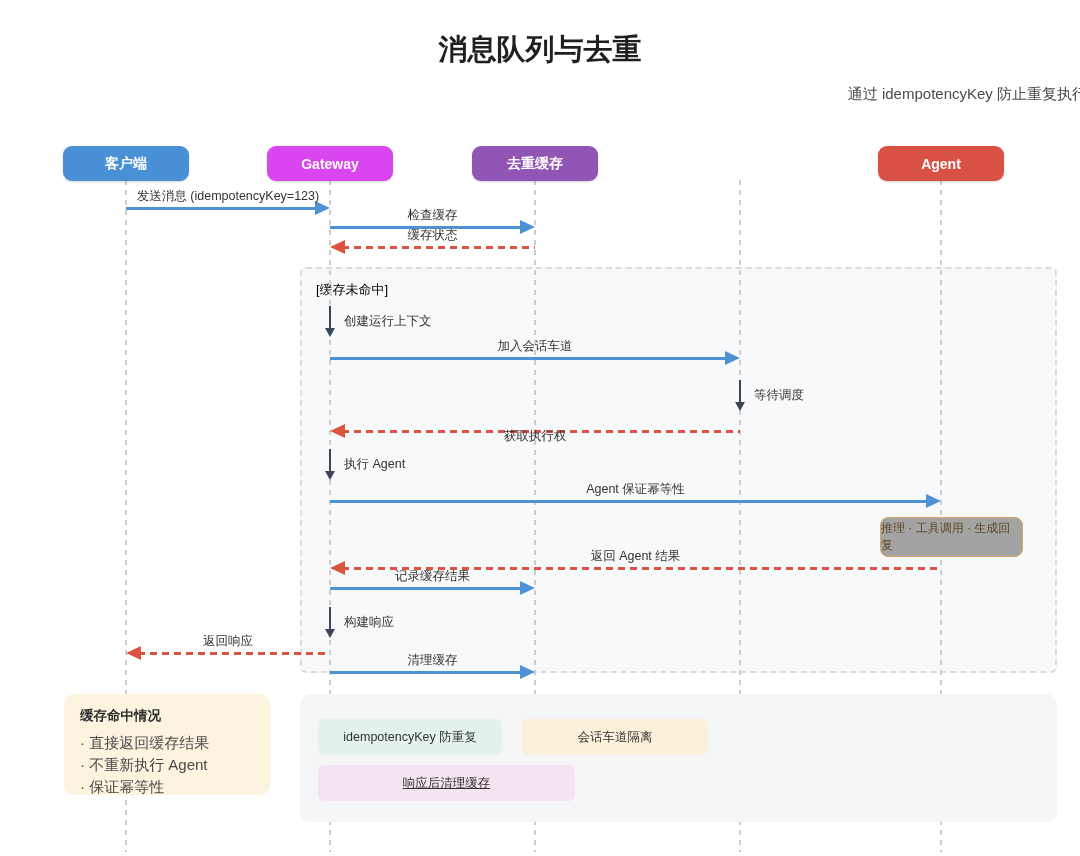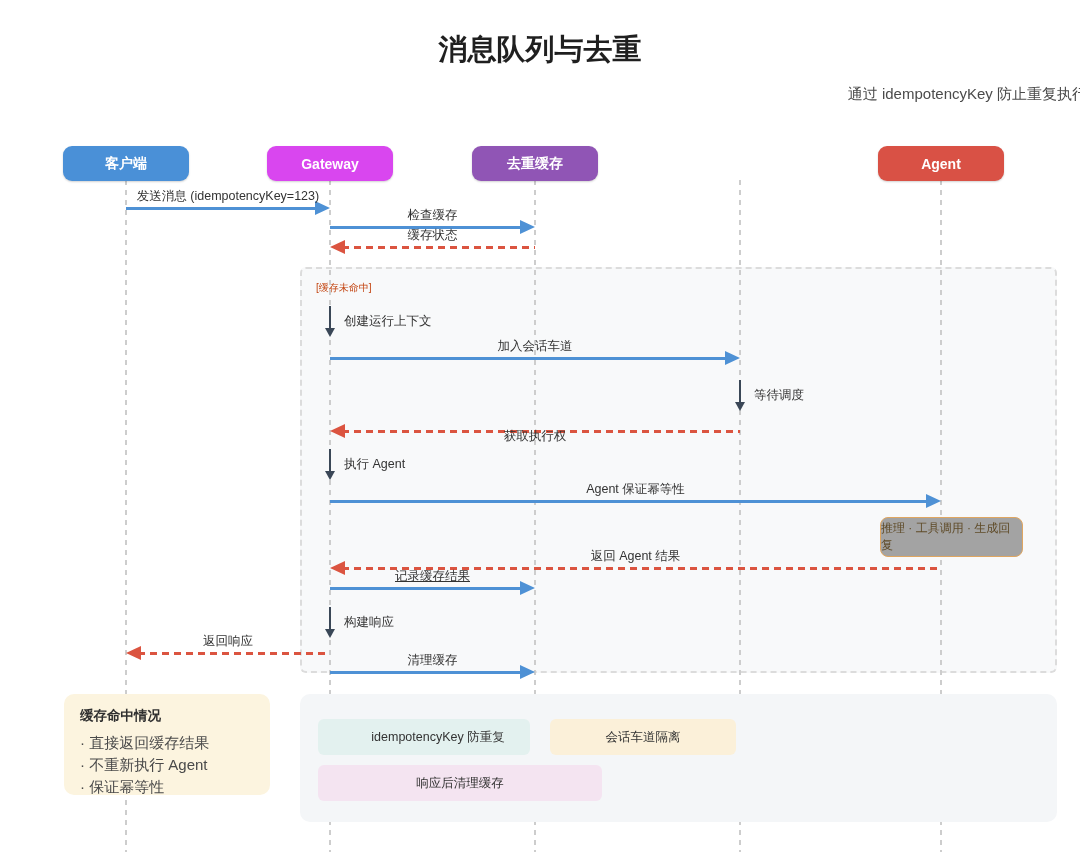--- a/index.html
+++ b/index.html
@@ -5,21 +5,21 @@
   html,body{margin:0;padding:0;background:#ffffff;}
   .canvas{position:relative;width:1080px;height:856px;background:#ffffff;overflow:hidden;
           font-family:"Liberation Sans","DejaVu Sans",sans-serif;}
   .page-title{position:absolute;top:30px;left:0;width:100%;text-align:center;
               font-size:29px;font-weight:bold;color:#1f1f1f;z-index:6;}
   .page-subtitle{position:absolute;top:85px;left:0;width:100%;text-align:right;
                  font-size:15px;color:#4b4b4b;z-index:6;padding-left:7px;}
   .frame{position:absolute;left:300px;top:267px;width:757px;height:406px;
          background:#f8f9fa;border:2px dashed #dcdcdc;border-radius:6px;
          box-sizing:border-box;z-index:0;}
-  .frame-label{position:absolute;left:14px;top:12px;font-size:10px;color:#c2410c;}
+  .frame-label{position:absolute;left:14px;top:12px;font-size:13px;color:#000000;}
   .lifeline{position:absolute;top:180px;height:672px;width:2px;z-index:1;}
   .actor{position:absolute;top:146px;width:126px;height:35px;margin-left:-63px;
          border-radius:9px;color:#fff;font-weight:bold;font-size:14px;
          display:flex;align-items:center;justify-content:center;z-index:2;
          box-shadow:0 1px 2px rgba(0,0,0,0.18);}
   .msg-line{position:absolute;height:2.5px;z-index:3;}
   .msg-head{position:absolute;width:0;height:0;border-top:7px solid transparent;
             border-bottom:7px solid transparent;z-index:3;}
   .msg-label{position:absolute;font-size:12.5px;color:#333;white-space:nowrap;
              transform:translateX(-50%);z-index:3;}
@@ -37,21 +37,21 @@
   .cache-title{font-size:13.5px;font-weight:bold;color:#2f2f2f;margin-bottom:7px;}
   .cache-item{font-size:15px;color:#4a4a4a;line-height:22px;}
   .mech-panel{position:absolute;left:300px;top:694px;width:757px;height:128px;
               background:#f4f6f8;border-radius:10px;box-sizing:border-box;
               padding:13px 18px;z-index:5;}
   .mech-title{font-size:14px;font-weight:bold;color:#2b2b2b;}
   .pill-row{display:flex;gap:20px;margin-top:12px;}
   .pill-row.second{margin-top:10px;}
   .pill{height:36px;border-radius:6px;display:flex;align-items:center;
         justify-content:center;font-size:12.5px;color:#333;}
-  .pill.p0{width:184px;}  .pill.p1{width:186px;}  .pill.p2{width:184px;}  .pill.p3{width:284px;}
+  .pill.p0{width:184px;}  .pill.p1{width:186px;}  .pill.p2{width:184px;}  .pill.p3{width:257px;text-decoration:underline;}
 </style>
 </head>
 <body>
 
 <div class="canvas" id="canvas">
   <div class="page-title">消息队列与去重</div>
   <div class="page-subtitle">通过 idempotencyKey 防止重复执行</div>
 
   <div class="frame">
     <div class="frame-label">[缓存未命中]</div>
@@ -63,21 +63,21 @@
     <div class="cache-title">缓存命中情况</div>
     <div id="cache-items">
         <div class="cache-item">· 直接返回缓存结果</div>
         <div class="cache-item">· 不重新执行 Agent</div>
         <div class="cache-item">· 保证幂等性</div>
       </div>
   </div>
 
   <div class="mech-panel">
     <div class="pill-row" id="pill-row-1">
-        <div class="pill p0" style="background: rgb(227, 241, 239); padding-left: 28px;">idempotencyKey 防重复</div>
+        <div class="pill p0" style="background: rgb(227, 241, 239);">idempotencyKey 防重复</div>
         <div class="pill p1" style="background: rgb(251, 240, 217);">会话车道隔离</div>
       </div>
     <div class="pill-row second" id="pill-row-2">
         <div class="pill p3" style="background: rgb(244, 228, 241);">响应后清理缓存</div>
       </div>
   </div>
 <div class="lifeline" style="left: 125px; background: repeating-linear-gradient(rgb(205, 205, 205) 0px, rgb(205, 205, 205) 5px, transparent 5px, transparent 10px);"></div>
     <div class="actor" style="left: 126px; background: rgb(74, 144, 215);">客户端</div>
     <div class="lifeline" style="left: 329px; background: repeating-linear-gradient(rgb(205, 205, 205) 0px, rgb(205, 205, 205) 5px, transparent 5px, transparent 10px);"></div>
     <div class="actor" style="left: 330px; background: #d946ef;">Gateway</div>
@@ -111,21 +111,21 @@
     <div class="self-head" style="left: 325px; top: 471px; border-top: 9px solid rgb(58, 71, 87);"></div>
     <div class="self-label" style="left: 344px; top: 456px;">执行 Agent</div>
     <div class="msg-line" style="top: 500px; left: 330px; width: 599px; background: rgb(78, 145, 213);"></div>
     <div class="msg-head" style="top: 494px; left: 926px; border-left: 15px solid rgb(78, 145, 213);"></div>
     <div class="msg-label" style="left: 635.5px; top: 481px;">Agent 保证幂等性</div>
     <div class="msg-line" style="top: 567px; left: 342px; width: 599px; background: repeating-linear-gradient(90deg, rgb(219, 84, 64) 0px, rgb(219, 84, 64) 7px, transparent 7px, transparent 12px);"></div>
     <div class="msg-head" style="top: 561px; left: 330px; border-right: 15px solid rgb(219, 84, 64);"></div>
     <div class="msg-label" style="left: 635.5px; top: 548px;">返回 Agent 结果</div>
     <div class="msg-line" style="top: 587px; left: 330px; width: 193px; background: rgb(78, 145, 213);"></div>
     <div class="msg-head" style="top: 581px; left: 520px; border-left: 15px solid rgb(78, 145, 213);"></div>
-    <div class="msg-label" style="left: 432.5px; top: 568px; text-decoration: underline;">记录缓存结果</div>
+    <div class="msg-label" style="left: 432.5px; top: 568px;">记录缓存结果</div>
     <div class="self-line" style="left: 329px; top: 607px; height: 24px; background: rgb(58, 71, 87);"></div>
     <div class="self-head" style="left: 325px; top: 629px; border-top: 9px solid rgb(58, 71, 87);"></div>
     <div class="self-label" style="left: 344px; top: 614px;">构建响应</div>
     <div class="msg-line" style="top: 652px; left: 138px; width: 192px; background: repeating-linear-gradient(90deg, rgb(219, 84, 64) 0px, rgb(219, 84, 64) 7px, transparent 7px, transparent 12px);"></div>
     <div class="msg-head" style="top: 646px; left: 126px; border-right: 15px solid rgb(219, 84, 64);"></div>
     <div class="msg-label" style="left: 228px; top: 633px;">返回响应</div>
     <div class="msg-line" style="top: 671px; left: 330px; width: 193px; background: rgb(78, 145, 213);"></div>
     <div class="msg-head" style="top: 665px; left: 520px; border-left: 15px solid rgb(78, 145, 213);"></div>
     <div class="msg-label" style="left: 432.5px; top: 652px;">清理缓存</div>
   </div>

